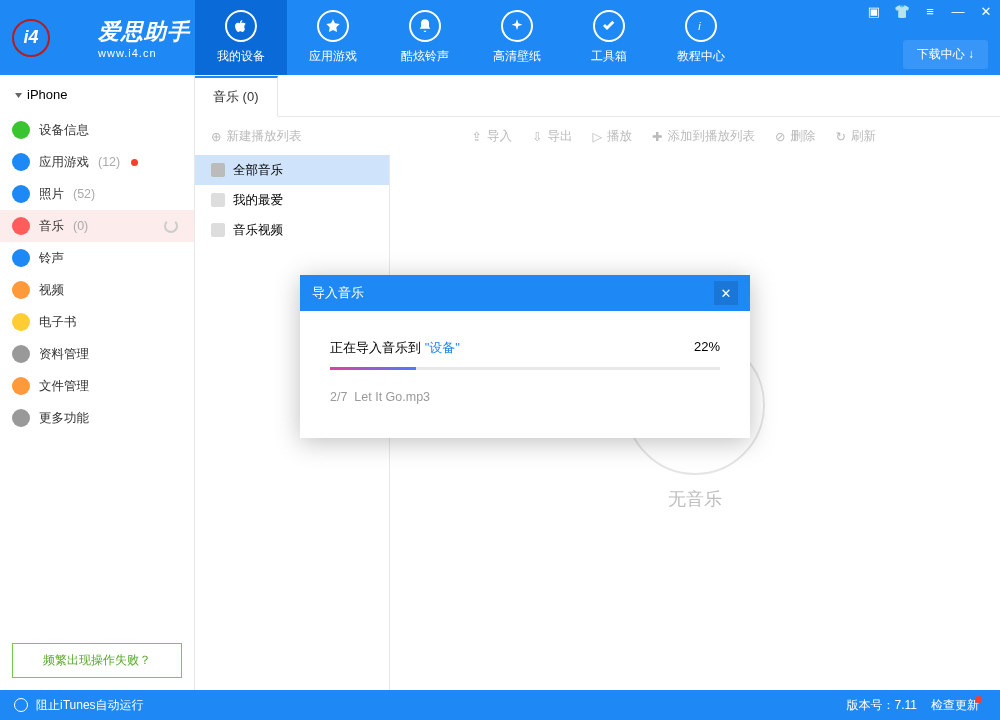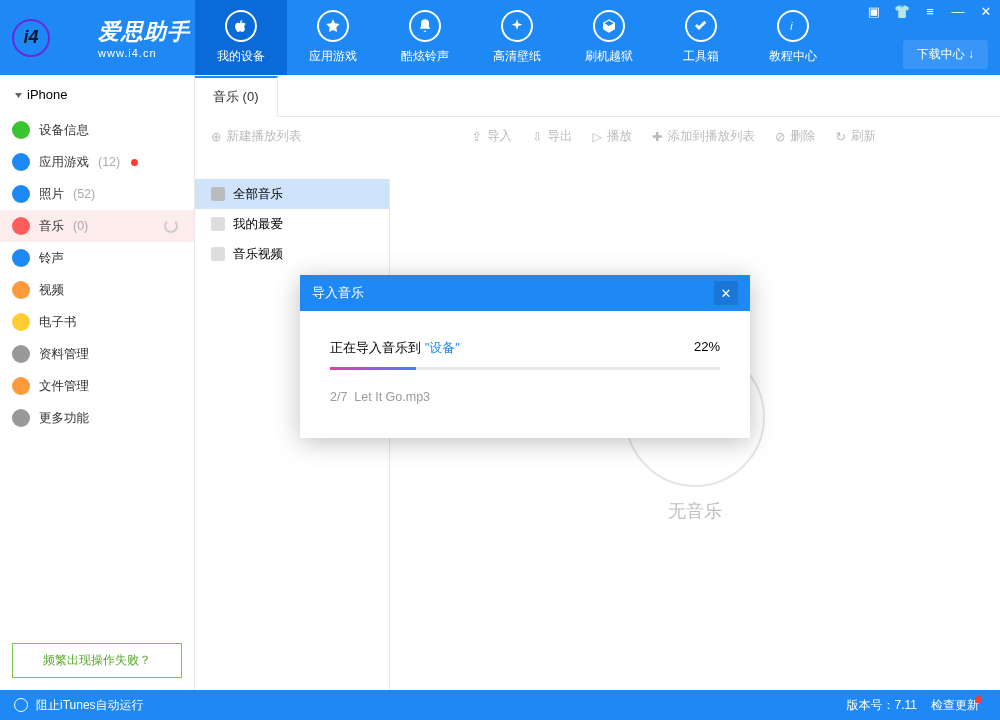--- a/index.html
+++ b/index.html
@@ -1,20 +1,20 @@
 <!DOCTYPE html>
 <html><head>
 <meta charset="utf-8">
 <style>
 * { margin: 0; padding: 0; box-sizing: border-box; font-family: "Microsoft YaHei", Arial, sans-serif; }
 body { width: 1000px; height: 720px; overflow: hidden; background: #fff; position: relative; }
 
 .header { height: 75px; background: #1e88f5; display: flex; align-items: center; position: relative; }
 .logo-area { width: 195px; display: flex; align-items: center; padding-left: 12px; height: 100%; }
-.logo-badge { width: 38px; height: 38px; border: 2px solid #6d28d9; border-radius: 50%; display: flex; align-items: center; justify-content: center; color: #0f172a; font-size: 18px; font-weight: bold; font-style: italic; margin-right: 8px; }
+.logo-badge { width: 38px; height: 38px; border: 2px solid #b91c1c; border-radius: 50%; display: flex; align-items: center; justify-content: center; color: #ffffff; font-size: 18px; font-weight: bold; font-style: italic; margin-right: 8px; }
 .logo-text { color: #fff; margin-left: 40px; }
 .logo-title { font-size: 22px; font-weight: bold; letter-spacing: 1px; font-style: italic; }
 .logo-sub { font-size: 11px; letter-spacing: 1px; }
 
 .nav { display: flex; height: 100%; }
 .nav-item { width: 92px; display: flex; flex-direction: column; align-items: center; justify-content: center; color: #fff; cursor: pointer; font-size: 12px; gap: 6px; }
 .nav-item.active { background: #0a6ad8; }
 .nav-icon { width: 32px; height: 32px; border: 2px solid #fff; border-radius: 50%; display: flex; align-items: center; justify-content: center; }
 .nav-icon svg { width: 16px; height: 16px; fill: #fff; }
 
@@ -35,21 +35,21 @@
 .spinner { position: absolute; right: 16px; width: 14px; height: 14px; border: 2px solid #ccc; border-top-color: transparent; border-radius: 50%; }
 .help-link { margin: 12px; border: 1px solid #78c850; color: #5aa82e; font-size: 12px; text-align: center; padding: 8px 4px; cursor: pointer; }
 
 .main { flex: 1; display: flex; flex-direction: column; position: relative; }
 .tab-bar { height: 42px; border-bottom: 1px solid #e8e8e8; display: flex; }
 .tab { padding: 0 18px; font-size: 13px; color: #333; display: flex; align-items: center; border-right: 1px solid #e8e8e8; background: #fff; position: relative; top: 1px; border-top: 2px solid transparent; }
 .tab.active { border-top: 2px solid #1e88f5; border-bottom: 1px solid #fff; }
 .toolbar { height: 38px; display: flex; align-items: center; padding: 0 16px; gap: 20px; }
 .tb-item { display: flex; align-items: center; gap: 5px; font-size: 12.5px; color: #bbb; cursor: pointer; }
 .tb-spacer { width: 130px; }
-.content-row { flex: 1; display: flex; margin-top: 24px; }
+.content-row { flex: 1; display: flex; }
 .cat-list { width: 195px; border-right: 1px solid #e8e8e8; }
 .cat-item { height: 30px; display: flex; align-items: center; padding-left: 16px; gap: 8px; font-size: 12.5px; cursor: pointer; }
 .cat-item.sel { background: #cfe4fb; }
 .cat-ico { width: 14px; height: 14px; background: #bbb; border-radius: 2px; }
 .empty-area { flex: 1; display: flex; flex-direction: column; align-items: center; justify-content: center; color: #bfbfbf; }
 .empty-circle { width: 140px; height: 140px; border: 2px solid #e5e5e5; border-radius: 50%; margin-bottom: 12px; position: relative; }
 .empty-circle::after { content: "♪"; position: absolute; top: 50%; left: 50%; transform: translate(-50%,-50%); font-size: 46px; color: #e5e5e5; }
 .empty-text { font-size: 18px; }
 
 .dialog { position: absolute; top: 200px; left: 105px; width: 450px; background: #fff; box-shadow: 0 4px 24px rgba(0,0,0,0.25); }
@@ -108,28 +108,20 @@
       <div class="nav-icon">
           <svg viewBox="0 0 24 24">
             <path d="M12 2l2 6 6 2-6 2-2 6-2-6-6-2 6-2z"></path>
           </svg>
         </div>
       <span>高清壁纸</span>
     </div>
     <div class="nav-item">
       <div class="nav-icon">
           <svg viewBox="0 0 24 24">
-            <path d="M12 2l9 5v10l-9 5-9-5V7l9-5zm0 2L5 8l7 4 7-4-7-4z"></path>
-          </svg>
-        </div>
-      <span>刷机越狱</span>
-    </div>
-    <div class="nav-item">
-      <div class="nav-icon">
-          <svg viewBox="0 0 24 24">
             <path d="M20 7l-3-3-8 8-3-3-3 3 6 6 11-11z"></path>
           </svg>
         </div>
       <span>工具箱</span>
     </div>
     <div class="nav-item">
       <div class="nav-icon">
           <svg viewBox="0 0 24 24">
             <text x="8" y="18" font-size="16" font-style="italic" fill="#fff">i</text>
           </svg>

